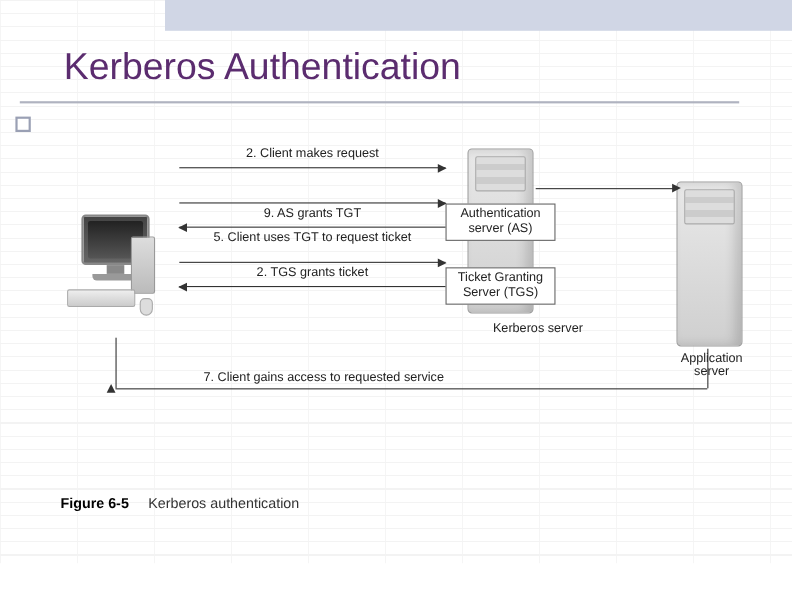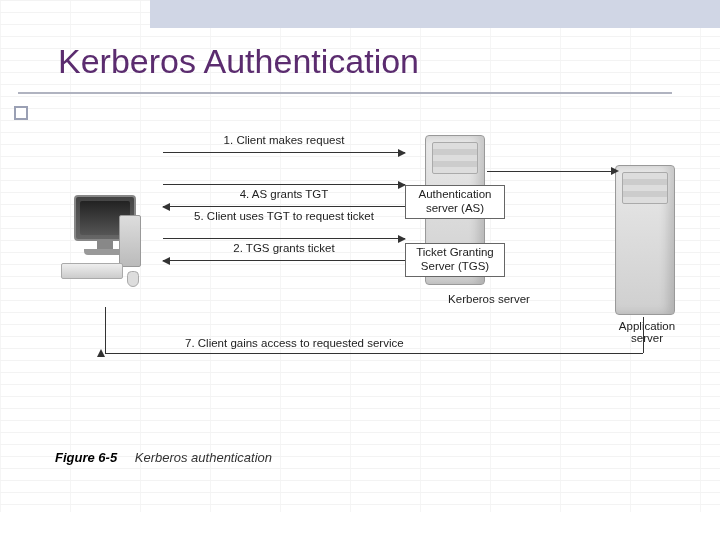--- a/index.html
+++ b/index.html
@@ -56,21 +56,21 @@
   
   .arrow { position:absolute; background:#333; }
   .arrow-h { height:1px; }
   .arrow-v { width:1px; }
   .ah { position:absolute; width:0; height:0; border-top:4px solid transparent; border-bottom:4px solid transparent; }
   .ah.r { border-left:8px solid #333; }
   .ah.l { border-right:8px solid #333; }
 
   .step7-lbl { position:absolute; left: 130px; top: 202px; text-align: center; }
 
-  .caption { position:absolute; left: 55px; top: 450px; font-size: 13px; color:#333;font-style:italic; }
+  .caption { position:absolute; left: 55px; top: 450px; font-size: 13px; color:#333; }
   .caption b { color:#000; font-weight:700; margin-right: 14px; }
 </style>
 </head>
 <body>
 
 <div class="slide">
   <div class="topbar"></div>
   <div class="title">Kerberos Authentication</div>
   <div class="underline"></div>
   <div class="corner-sq"></div>
@@ -88,23 +88,23 @@
 
     <div class="srv kerb"></div>
     <div class="srv app"></div>
 
     <div class="box-lbl tgs-lbl">Ticket Granting Server (TGS)</div>
     <div class="box-lbl as-lbl">Authentication server (AS)</div>
     <div class="kerb-lbl">Kerberos server</div>
     <div class="app-lbl">Application server</div>
 
     <div class="steps">
-      <div class="step r"><span>1. Client makes request</span><div class="line"></div><div class="head"></div></div>
+      <div class="step r"><span>2. Client makes request</span><div class="line"></div><div class="head"></div></div>
       <div class="step r" style="height:32px"><div class="line"></div><div class="head"></div></div>
-      <div class="step l"><span>4. AS grants TGT</span><div class="line"></div><div class="head"></div></div>
+      <div class="step l"><span>9. AS grants TGT</span><div class="line"></div><div class="head"></div></div>
       <div class="step r" style="height:32px"><span>5. Client uses TGT to request ticket</span><div class="line"></div><div class="head"></div></div>
       <div class="step l"><span>2. TGS grants ticket</span><div class="line"></div><div class="head"></div></div>
     </div>
 
     <div class="arrow arrow-h" style="left:432px; top:36px; width:126px;"></div>
     <div class="ah r" style="left:556px; top:32px;"></div>
 
     <div class="arrow arrow-v" style="left:588px; top:182px; height:36px;"></div>
     <div class="arrow arrow-h" style="left:50px;  top:218px; width:538px;"></div>
     <div class="arrow arrow-v" style="left:50px;  top:172px; height:46px;"></div>

